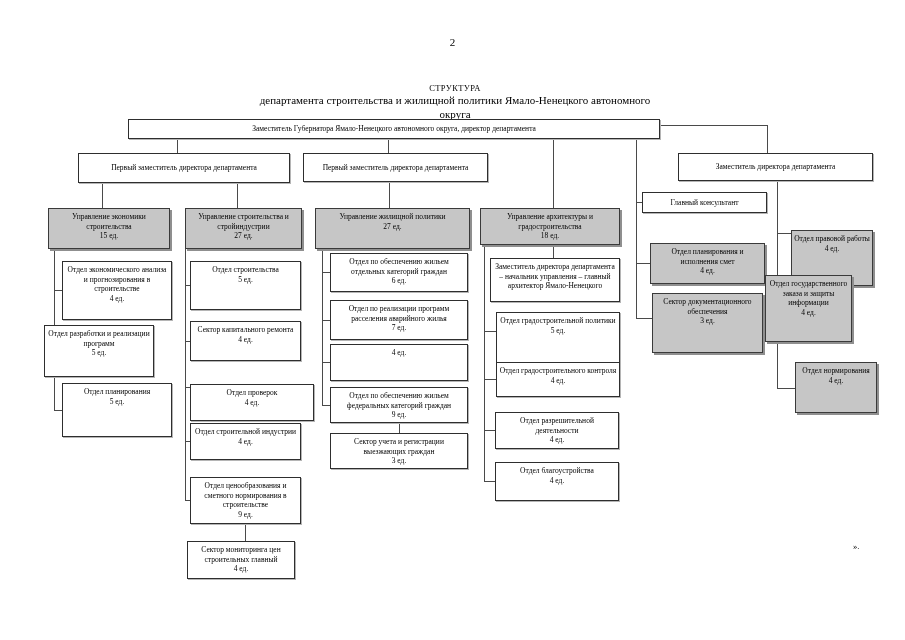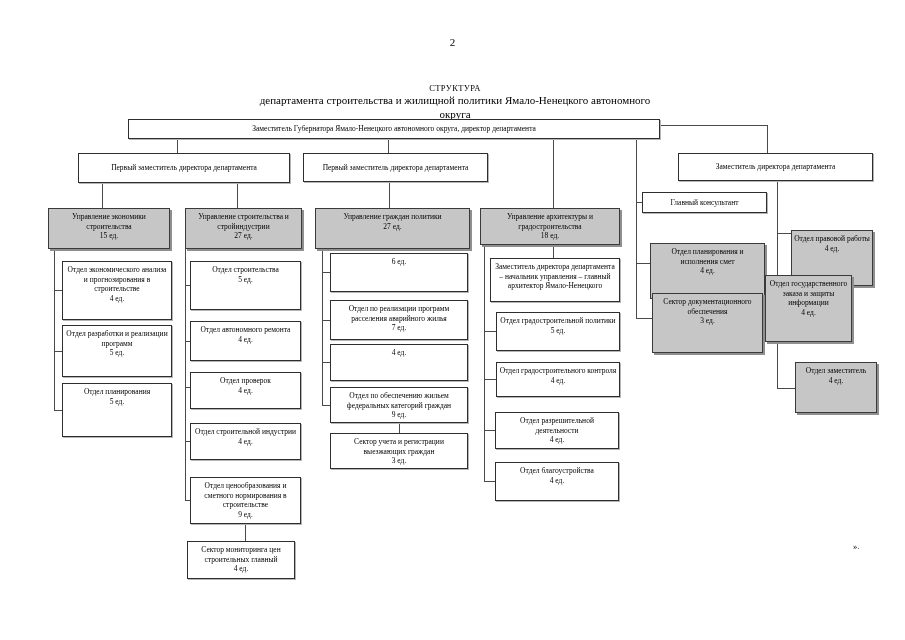--- a/index.html
+++ b/index.html
@@ -88,89 +88,90 @@
 
   <div class="box gray" style="left:48px;top:208px;width:122px;height:41px">
     <span class="bl">Управление экономики строительства</span>
     <span class="bc">15 ед.</span>
   </div>
   <div class="box gray" style="left:185px;top:208px;width:117px;height:41px">
     <span class="bl">Управление строительства и стройиндустрии</span>
     <span class="bc">27 ед.</span>
   </div>
   <div class="box gray" style="left:315px;top:208px;width:155px;height:41px">
-    <span class="bl">Управление граждан политики</span>
+    <span class="bl">Управление жилищной политики</span>
     <span class="bc">27 ед.</span>
   </div>
   <div class="box gray" style="left:480px;top:208px;width:140px;height:37px">
     <span class="bl">Управление архитектуры и градостроительства</span>
     <span class="bc">18 ед.</span>
   </div>
 
-  <div class="box gray" style="left:650px;top:243px;width:115px;height:56px">
+  <div class="box gray" style="left:650px;top:243px;width:115px;height:41px">
     <span class="bl">Отдел планирования и исполнения смет</span>
     <span class="bc">4 ед.</span>
   </div>
   <div class="box gray" style="left:652px;top:293px;width:111px;height:60px">
     <span class="bl">Сектор документационного обеспечения</span>
     <span class="bc">3 ед.</span>
   </div>
 
   <div class="box gray" style="left:791px;top:230px;width:82px;height:56px">
     <span class="bl">Отдел правовой работы</span>
     <span class="bc">4 ед.</span>
   </div>
   <div class="box gray" style="left:765px;top:275px;width:87px;height:67px">
     <span class="bl">Отдел государственного заказа и защиты информации</span>
     <span class="bc">4 ед.</span>
   </div>
   <div class="box gray" style="left:795px;top:362px;width:82px;height:51px">
-    <span class="bl">Отдел заместитель</span>
+    <span class="bl">Отдел нормирования</span>
     <span class="bc">4 ед.</span>
   </div>
 
   <div class="box" style="left:62px;top:261px;width:110px;height:59px">
     <span class="bl">Отдел экономического анализа и прогнозирования в строительстве</span>
     <span class="bc">4 ед.</span>
   </div>
-  <div class="box" style="left:62px;top:325px;width:110px;height:52px">
+  <div class="box" style="left:44px;top:325px;width:110px;height:52px">
     <span class="bl">Отдел разработки и реализации программ</span>
     <span class="bc">5 ед.</span>
   </div>
   <div class="box" style="left:62px;top:383px;width:110px;height:54px">
     <span class="bl">Отдел планирования</span>
     <span class="bc">5 ед.</span>
   </div>
 
   <div class="box" style="left:190px;top:261px;width:111px;height:49px">
     <span class="bl">Отдел строительства</span>
     <span class="bc">5 ед.</span>
   </div>
   <div class="box" style="left:190px;top:321px;width:111px;height:40px">
-    <span class="bl">Отдел автономного ремонта</span>
-    <span class="bc">4 ед.</span>
-  </div>
-  <div class="box" style="left:190px;top:372px;width:111px;height:37px">
+    <span class="bl">Сектор капитального ремонта</span>
+    <span class="bc">4 ед.</span>
+  </div>
+  <div class="box" style="left:190px;top:384px;width:124px;height:37px">
     <span class="bl">Отдел проверок</span>
     <span class="bc">4 ед.</span>
   </div>
   <div class="box" style="left:190px;top:423px;width:111px;height:37px">
     <span class="bl">Отдел строительной индустрии</span>
     <span class="bc">4 ед.</span>
   </div>
   <div class="box" style="left:190px;top:477px;width:111px;height:47px">
     <span class="bl">Отдел ценообразования и сметного нормирования в строительстве</span>
     <span class="bc">9 ед.</span>
   </div>
   <div class="box" style="left:187px;top:541px;width:108px;height:38px">
     <span class="bl">Сектор мониторинга цен строительных главный</span>
     <span class="bc">4 ед.</span>
   </div>
 
   <div class="box" style="left:330px;top:253px;width:138px;height:39px">
+    <span class="bl">Отдел по обеспечению жильем отдельных категорий граждан</span>
     <span class="bc">6 ед.</span>
   </div>
   <div class="box" style="left:330px;top:300px;width:138px;height:40px">
     <span class="bl">Отдел по реализации программ расселения аварийного жилья</span>
     <span class="bc">7 ед.</span>
   </div>
   <div class="box" style="left:330px;top:344px;width:138px;height:37px">
     <span class="bc">4 ед.</span>
   </div>
   <div class="box" style="left:330px;top:387px;width:138px;height:36px">
@@ -178,21 +179,21 @@
     <span class="bc">9 ед.</span>
   </div>
   <div class="box" style="left:330px;top:433px;width:138px;height:36px">
     <span class="bl">Сектор учета и регистрации выезжающих граждан</span>
     <span class="bc">3 ед.</span>
   </div>
 
   <div class="box" style="left:490px;top:258px;width:130px;height:44px">
     <span class="bl">Заместитель директора департамента – начальник управления – главный архитектор Ямало-Ненецкого</span>
   </div>
-  <div class="box" style="left:496px;top:312px;width:124px;height:39px">
+  <div class="box" style="left:496px;top:312px;width:124px;height:56px">
     <span class="bl">Отдел градостроительной политики</span>
     <span class="bc">5 ед.</span>
   </div>
   <div class="box" style="left:496px;top:362px;width:124px;height:35px">
     <span class="bl">Отдел градостроительного контроля</span>
     <span class="bc">4 ед.</span>
   </div>
   <div class="box" style="left:495px;top:412px;width:124px;height:37px">
     <span class="bl">Отдел разрешительной деятельности</span>
     <span class="bc">4 ед.</span>

